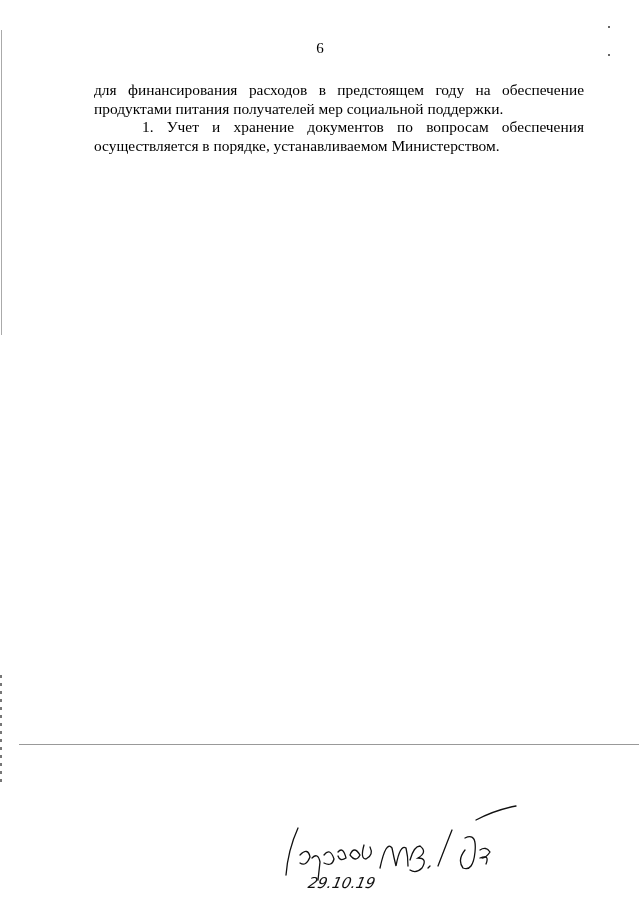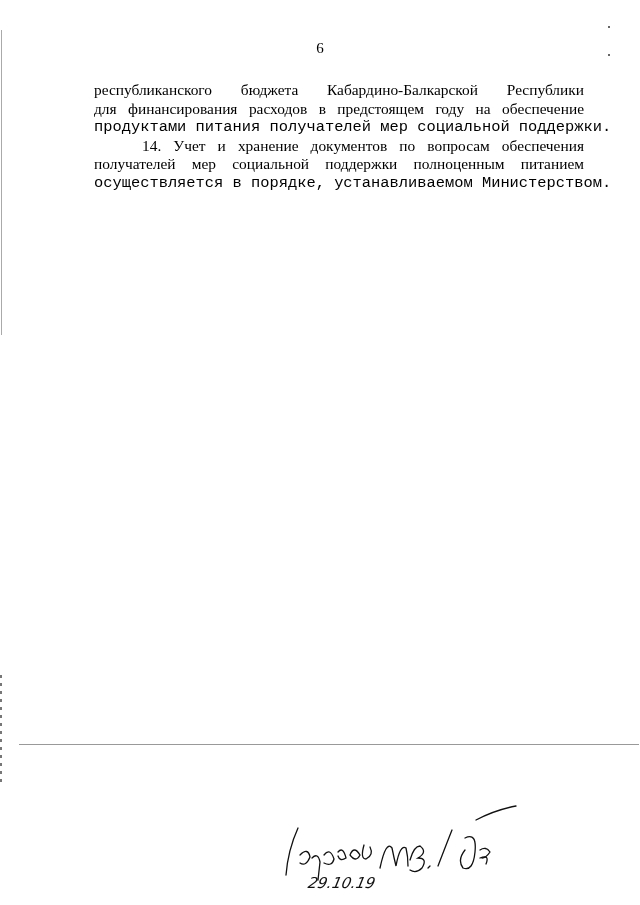--- a/index.html
+++ b/index.html
@@ -1,45 +1,43 @@
 <!DOCTYPE html>
 <html><head>
 <meta charset="utf-8">
 <style>
   html, body { margin: 0; padding: 0; background: #ffffff; }
   body { width: 640px; height: 905px; position: relative; overflow: hidden;
          font-family: "Liberation Serif", "DejaVu Serif", serif; color: #000; }
   .page-number { position: absolute; top: 40px; left: 0; width: 640px; text-align: center; font-size: 15px; }
   .body-text { position: absolute; left: 94px; top: 81px; width: 490px; font-size: 15.4px; line-height: 18.5px; }
   .line { display: block; text-align: justify; text-align-last: justify; white-space: nowrap; }
-  .line.last { text-align-last: left; font-family: Liberation Mono, monospace; }
+  .line.last { text-align-last: left; }
   .indent { padding-left: 48px; }
   .left-border { position: absolute; left: 1px; top: 30px; width: 1px; height: 305px; background: #aaa; }
   .left-marks { position: absolute; left: 0; top: 675px; width: 2px; height: 110px;
                 background: repeating-linear-gradient(#777 0 3px, transparent 3px 8px); }
   .rule { position: absolute; left: 19px; top: 744px; width: 620px; height: 1px; background: #999; }
   .speck { position: absolute; width: 2px; height: 2px; background: #666; }
   .signature { position: absolute; left: 280px; top: 800px; width: 240px; height: 95px; }
 </style>
 </head>
 <body>
 
 <div class="left-border"></div>
 <div class="left-marks"></div>
 <div class="speck" style="left:608px;top:26px;"></div>
 <div class="speck" style="left:608px;top:54px;"></div>
 
 <div class="page-number">6</div>
 
 <div class="body-text">
-  <span class="line">республиканского бюджета Кабардино-Балкарской Республики</span>
   <span class="line">для финансирования расходов в предстоящем году на обеспечение</span>
   <span class="line last">продуктами питания получателей мер социальной поддержки.</span>
-  <span class="line indent">14. Учет и хранение документов по вопросам обеспечения</span>
-  <span class="line">получателей мер социальной поддержки полноценным питанием</span>
+  <span class="line indent">1. Учет и хранение документов по вопросам обеспечения</span>
   <span class="line last">осуществляется в порядке, устанавливаемом Министерством.</span>
 </div>
 
 <div class="rule"></div>
 
 <div class="signature">
   <svg width="240" height="95" viewBox="0 0 240 95">
     <g fill="none" stroke="#111" stroke-width="1.3" stroke-linecap="round">
       <path d="M18 28 Q8 50 6 75"></path>
       <path d="M20 55 q8 -8 10 2 q-4 10 -10 6 M32 58 q6 -6 8 4 l-2 18 M44 55 q6 -8 10 4 q-2 8 -10 4 M58 52 q5 -6 8 6 q-6 4 -8 -2 M70 55 q4 -10 10 0 q-4 8 -10 0 M84 45 q-4 14 2 14 q8 -4 4 -12"></path>

